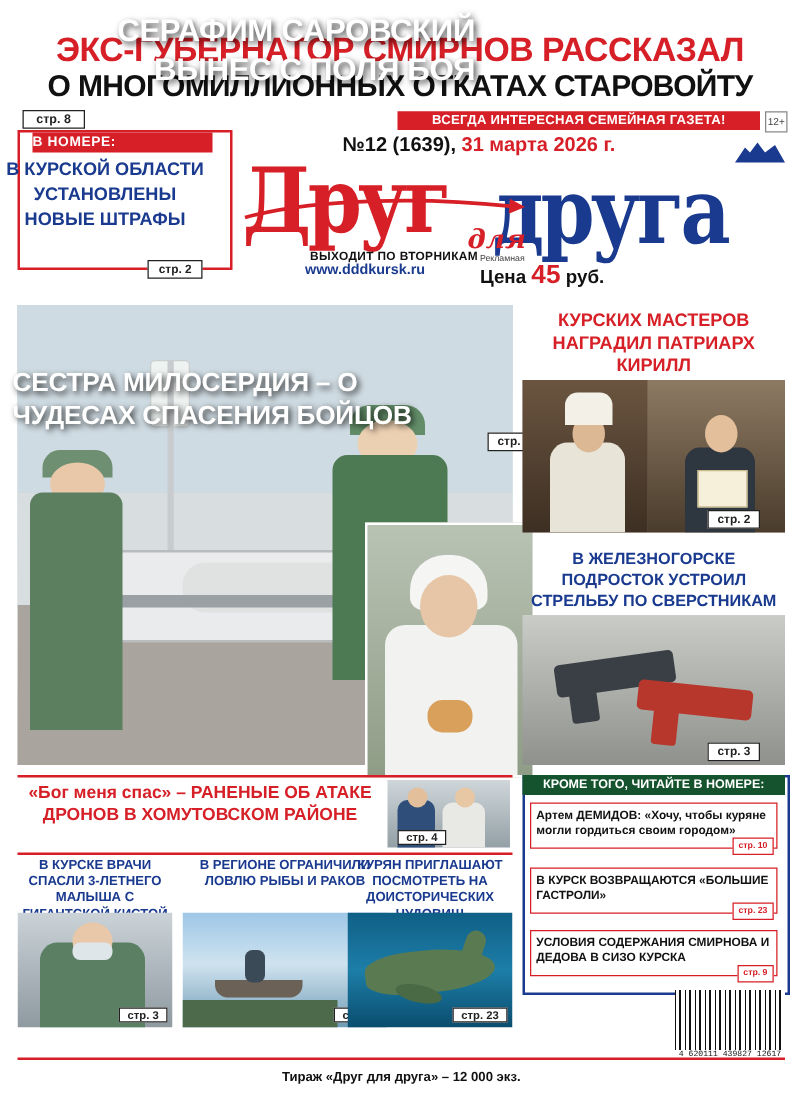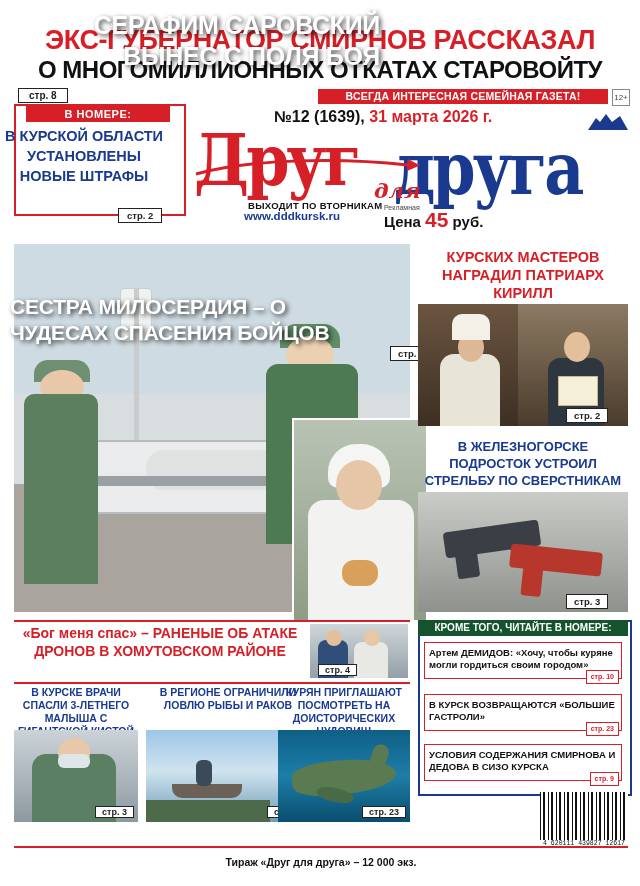--- a/index.html
+++ b/index.html
@@ -43,21 +43,21 @@
 
   
   .masthead{position:absolute;left:0;top:104px;width:640px;height:128px;}
   .box-inissue{
     position:absolute;left:14px;top:0px;width:168px;height:108px;
     border:2px solid #d61f26;background:#fff;
   }
   .inissue-title{
     position:absolute;left:26px;top:2px;width:144px;height:16px;
     background:#d61f26;color:#fff;font-weight:bold;font-size:11px;
-    text-align:center;line-height:16px;letter-spacing:0.5px;
+    text-align:left;line-height:16px;letter-spacing:0.5px;
   }
   .inissue-text{
     position:absolute;left:0;top:22px;width:168px;
     text-align:center;color:#1a3a8f;font-weight:bold;font-size:14.5px;
     line-height:20px;
   }
   .str2-badge{
     position:absolute;left:118px;top:104px;
     background:#fff;border:1.5px solid #222;color:#222;
     font-size:9.5px;font-weight:bold;padding:1px 8px;

